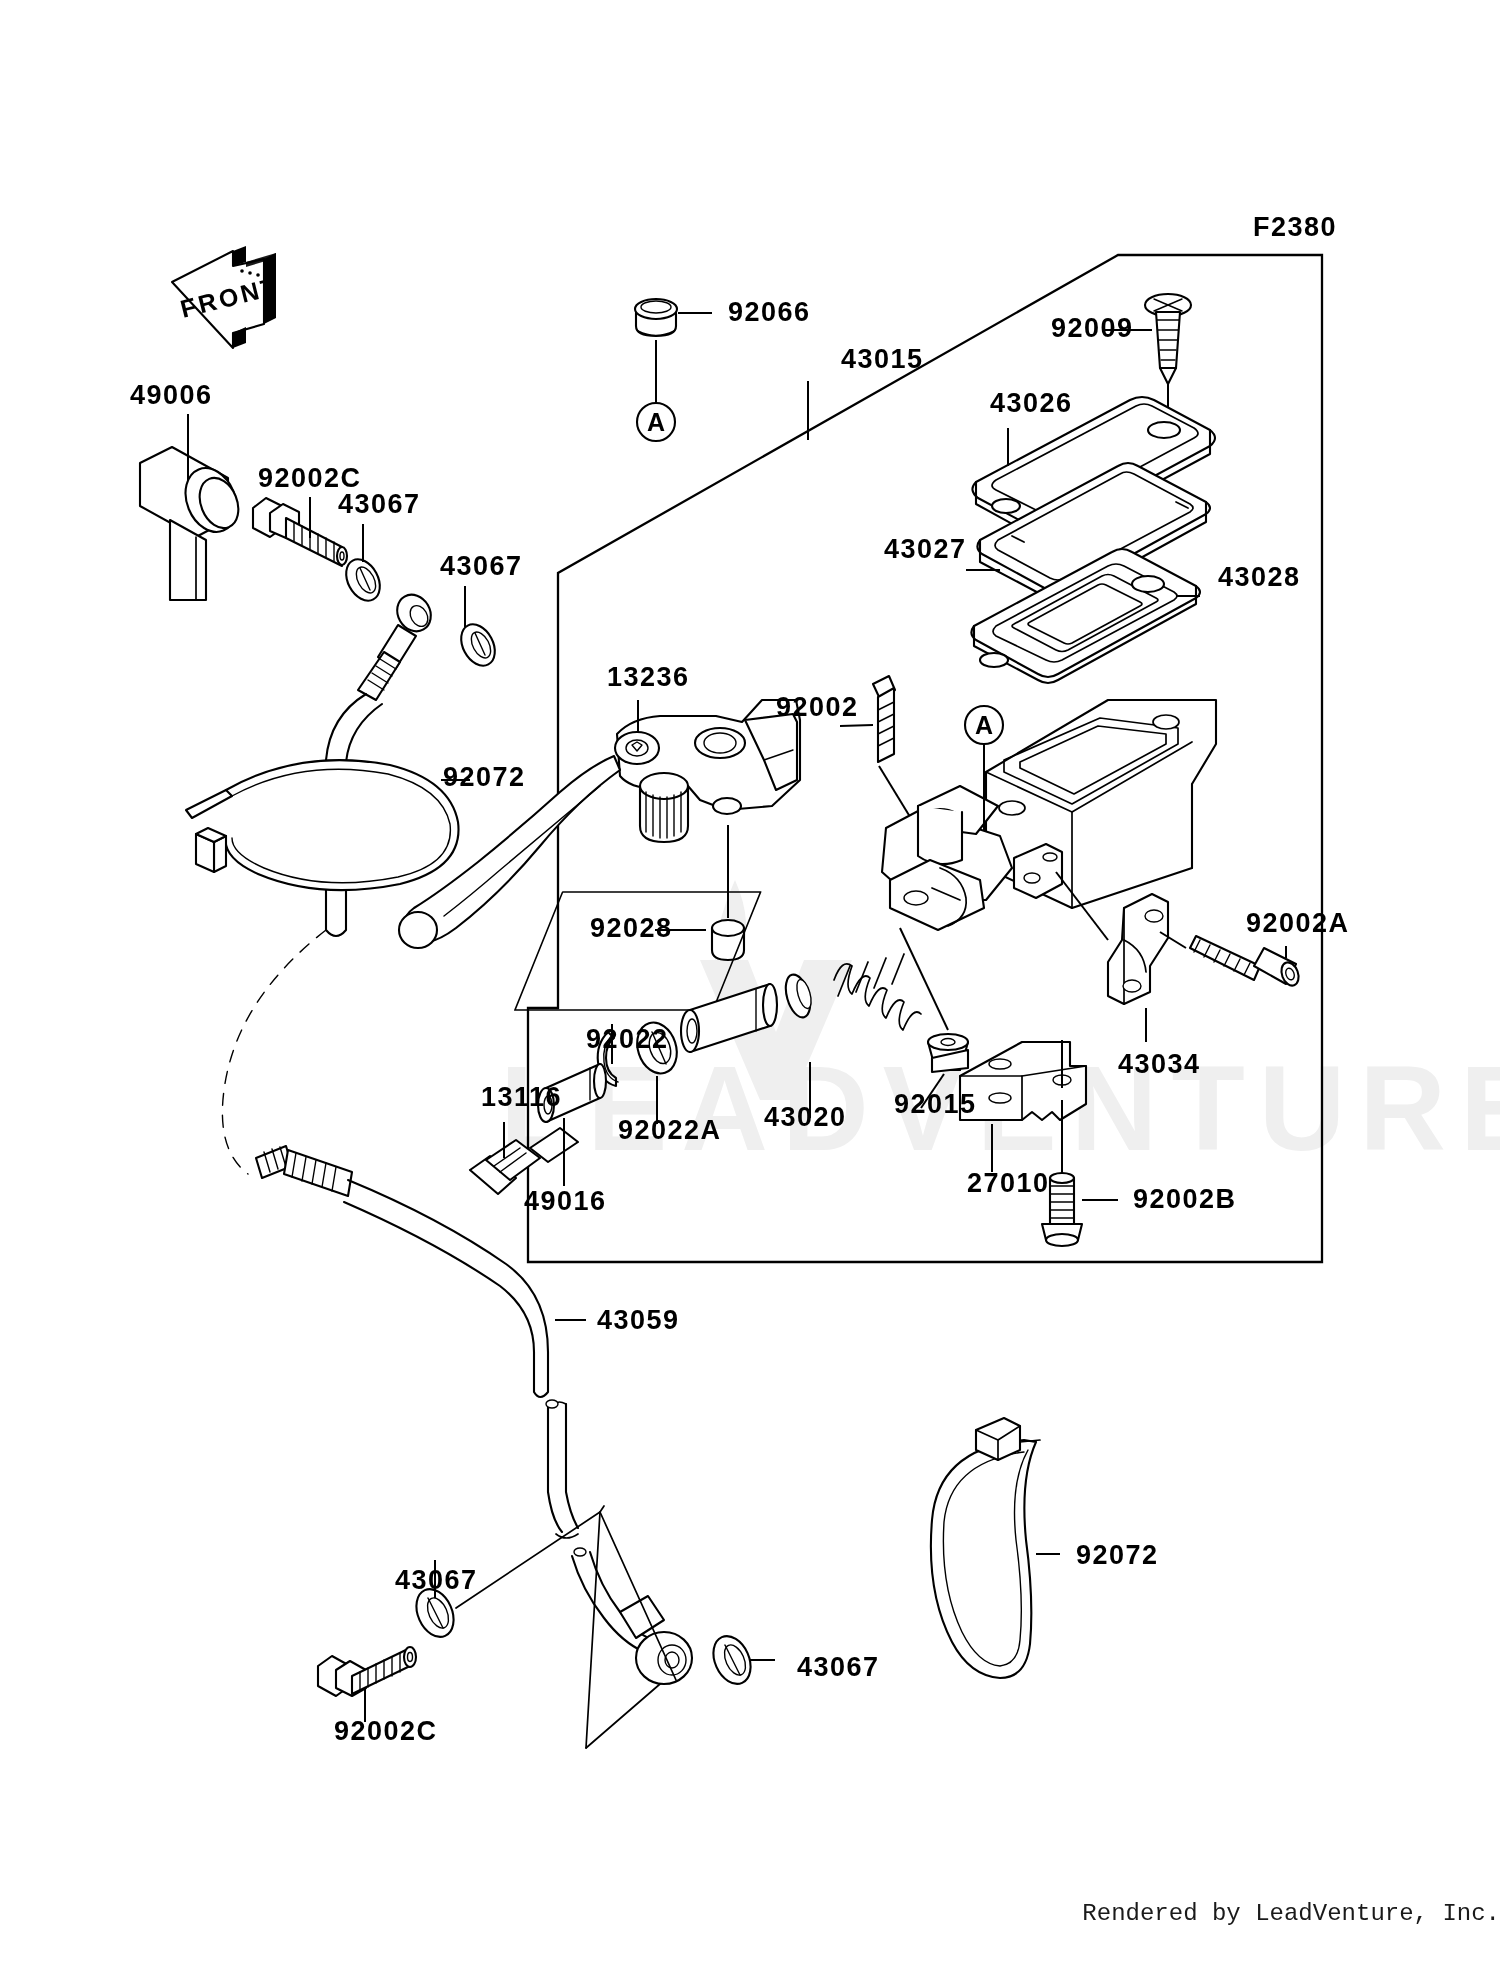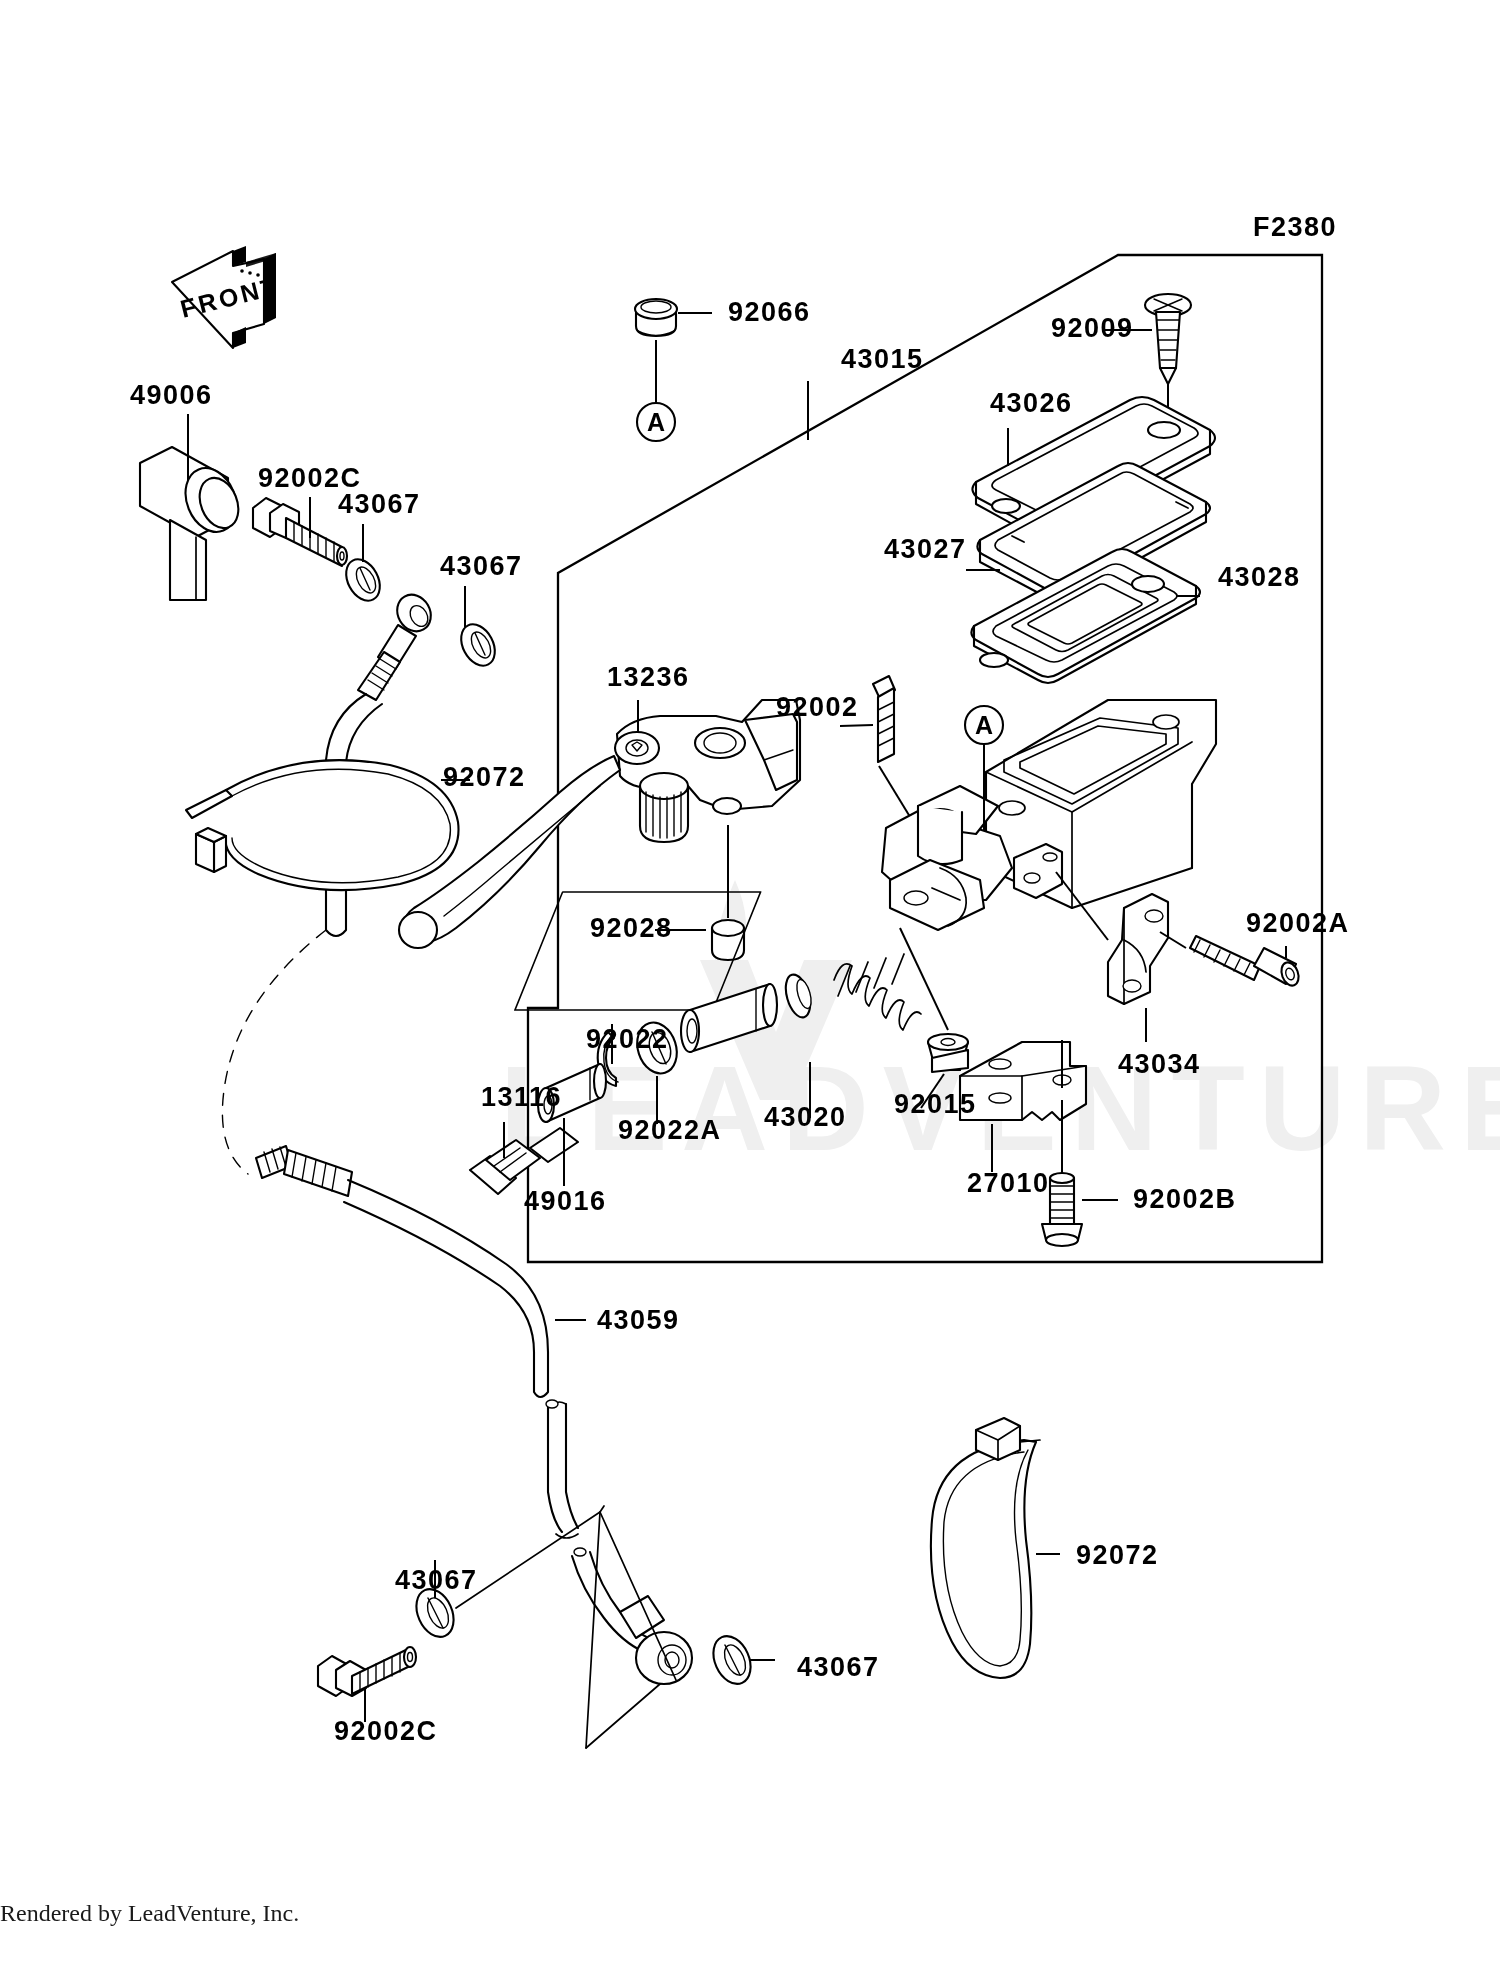--- a/index.html
+++ b/index.html
@@ -11,22 +11,22 @@
        letter-spacing:1.5px;fill:#000;}
   .marker-txt{font-family:"Liberation Sans",sans-serif;font-weight:bold;font-size:25px;fill:#000;}
   .wm{font-family:"Liberation Sans",sans-serif;font-weight:bold;fill:#efefef;}
   .ln{stroke:#000;stroke-width:2.1;fill:none;stroke-linecap:round;stroke-linejoin:round;}
   .ln-thin{stroke:#000;stroke-width:1.7;fill:none;stroke-linecap:round;stroke-linejoin:round;}
   .ln-hair{stroke:#000;stroke-width:1.4;fill:none;stroke-linecap:round;stroke-linejoin:round;}
   .lead{stroke:#000;stroke-width:2;fill:none;}
   .border{stroke:#000;stroke-width:2.3;fill:none;}
   .wht{fill:#ffffff;}
   .blk{fill:#000000;}
-  #footer{position:absolute;left:0;top:1900px;width:1500px;text-align:left;
-          font-family:Liberation Serif, serif;font-size:24px;color:#1a1a1a;}
+  #footer{position:absolute;left:0;top:1900px;width:1500px;text-align:right;
+          font-family:Liberation Mono, monospace;font-size:24px;color:#1a1a1a;}
 </style>
 </head>
 <body>
 
 <div id="stage">
 
   <svg id="diagram" viewBox="0 0 1500 1962" xmlns="http://www.w3.org/2000/svg">
 
     <g opacity="1">
       <text class="wm" x="500" y="1150" font-size="120" letter-spacing="14">LEADVENTURE</text>

